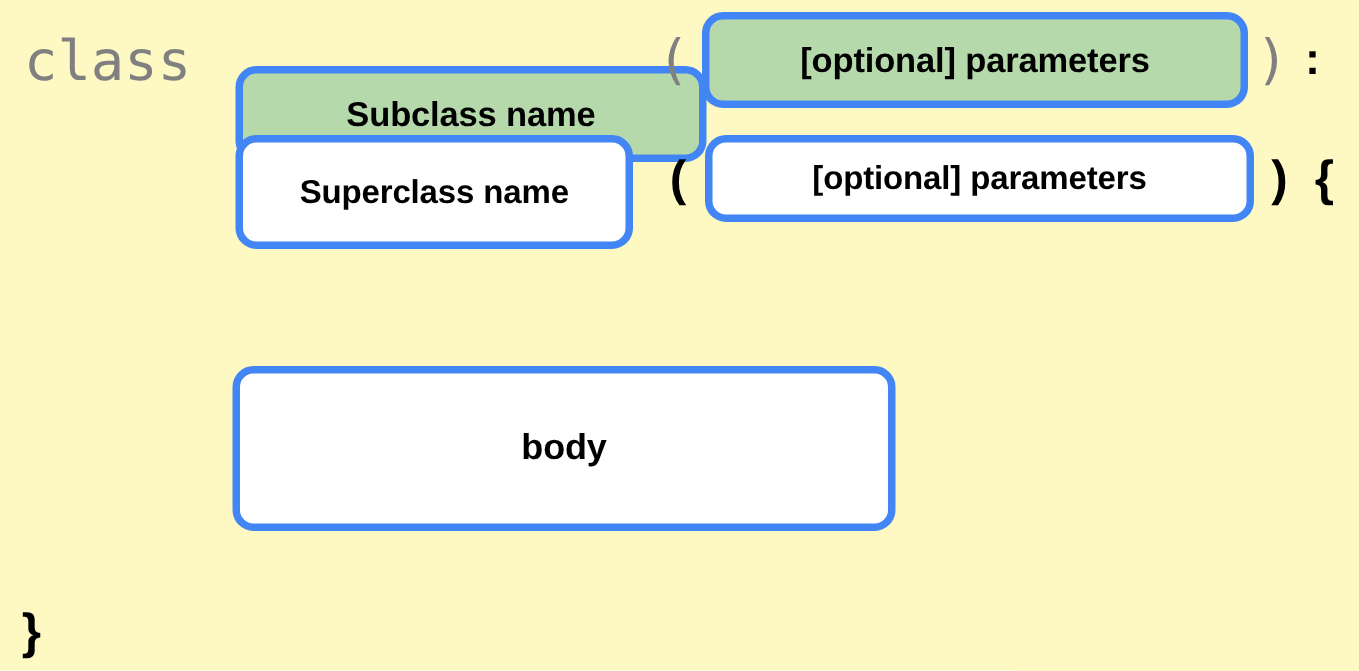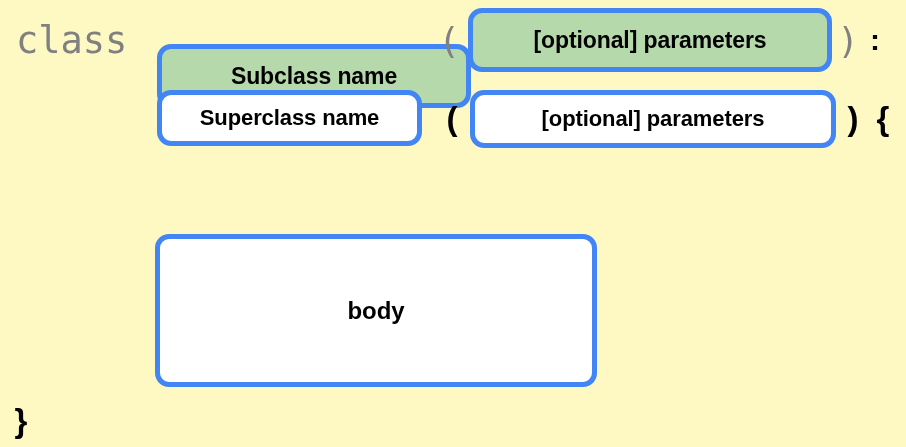--- a/index.html
+++ b/index.html
@@ -66,29 +66,29 @@
 
   
   #kw-class      { left: 16px;  top: 14px;  width: 130px; height: 52px; font-size: 37px; }
   #box-subclass  { left: 157px; top: 8px;   width: 314px; height: 64px; font-size: 23px; margin-top: 36px; }
   #paren-open-1  { left: 434px; top: 12px;  width: 30px;  height: 56px; font-size: 36px; }
   #box-params-1  { left: 468px; top: 8px;   width: 364px; height: 64px; font-size: 23px; }
   #paren-close-1 { left: 834px; top: 12px;  width: 28px;  height: 56px; font-size: 36px; }
   #colon-1       { left: 862px; top: 12px;  width: 26px;  height: 56px; font-size: 30px; }
 
   
-  #box-superclass{ left: 157px; top: 90px;  width: 265px; height: 56px; font-size: 22px; }
+  #box-superclass{ left: 157px; top: 90px;  width: 265px; height: 76px; font-size: 22px; }
   #paren-open-2  { left: 437px; top: 92px;  width: 30px;  height: 54px; font-size: 33px; }
   #box-params-2  { left: 470px; top: 90px;  width: 366px; height: 58px; font-size: 22px; }
   #paren-close-2 { left: 840px; top: 92px;  width: 26px;  height: 54px; font-size: 33px; }
   #brace-open-2  { left: 868px; top: 92px;  width: 30px;  height: 54px; font-size: 33px; }
 
   
   #box-body {
-    left: 155px; top: 234px; width: 442px; height: 153px;
+    left: 155px; top: 244px; width: 442px; height: 110px;
     font-size: 24px;
   }
 
   
   #brace-close {
     left: 5px; top: 398px; width: 32px; height: 46px;
     font-size: 33px;
   }
 </style>
 </head>

